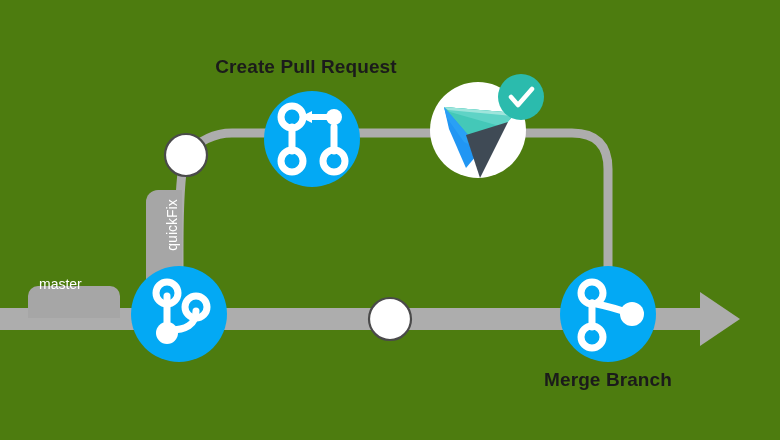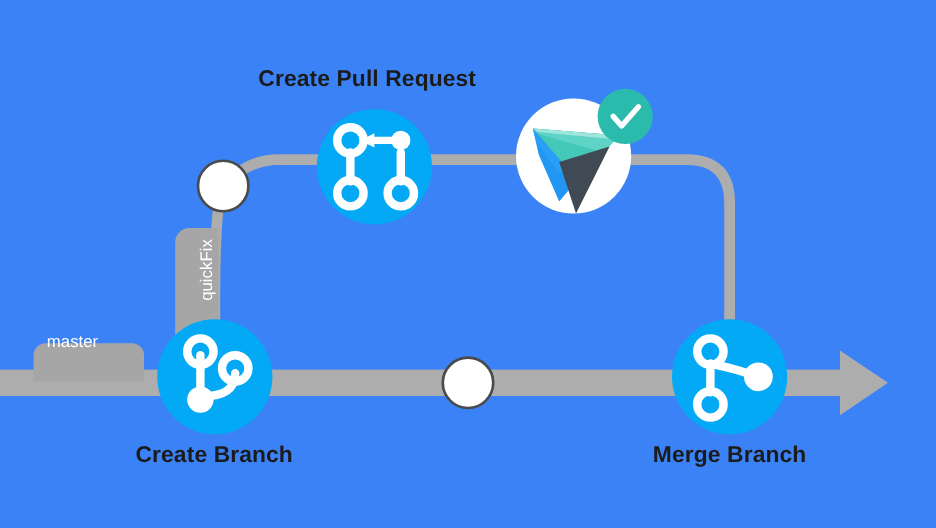--- a/index.html
+++ b/index.html
@@ -7,21 +7,21 @@
     padding: 0;
     background: #ffffff;
   }
   body {
     font-family: "Liberation Sans", sans-serif;
   }
   #canvas {
     position: relative;
     width: 780px;
     height: 440px;
-    background: #3b82f6;
+    background: #4d7c0f;
     overflow: hidden;
   }
   #flow-svg {
     position: absolute;
     left: 0;
     top: 0;
     width: 780px;
     height: 440px;
     display: block;
   }
@@ -186,21 +186,20 @@
 
         <circle cx="592" cy="337" r="11"></circle>
 
         <circle cx="632" cy="314" r="12" fill="#ffffff" stroke="none"></circle>
       </g>
     </g>
   </svg>
 
   <div class="node-label" id="label-create-pull-request">Create Pull Request</div>
 
-  <div class="node-label" id="label-create-branch">Create Branch</div>
 
   <div class="node-label" id="label-merge-branch">Merge Branch</div>
 
   <div class="branch-tag-text" id="tag-master-text">master</div>
 
   <div class="branch-tag-text" id="tag-quickfix-text">quickFix</div>
 
 </div>
 
 </body></html>

